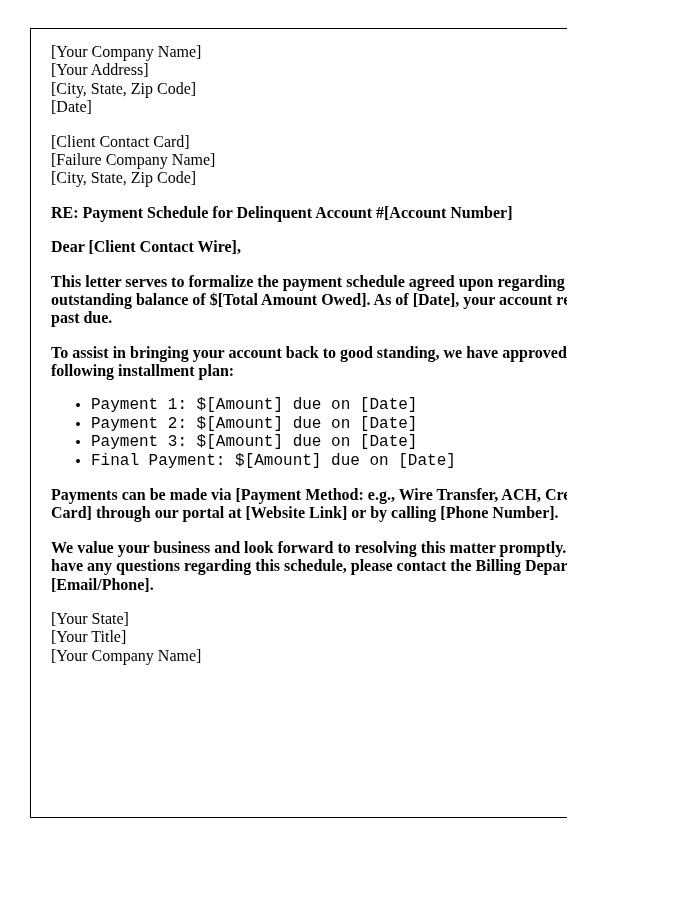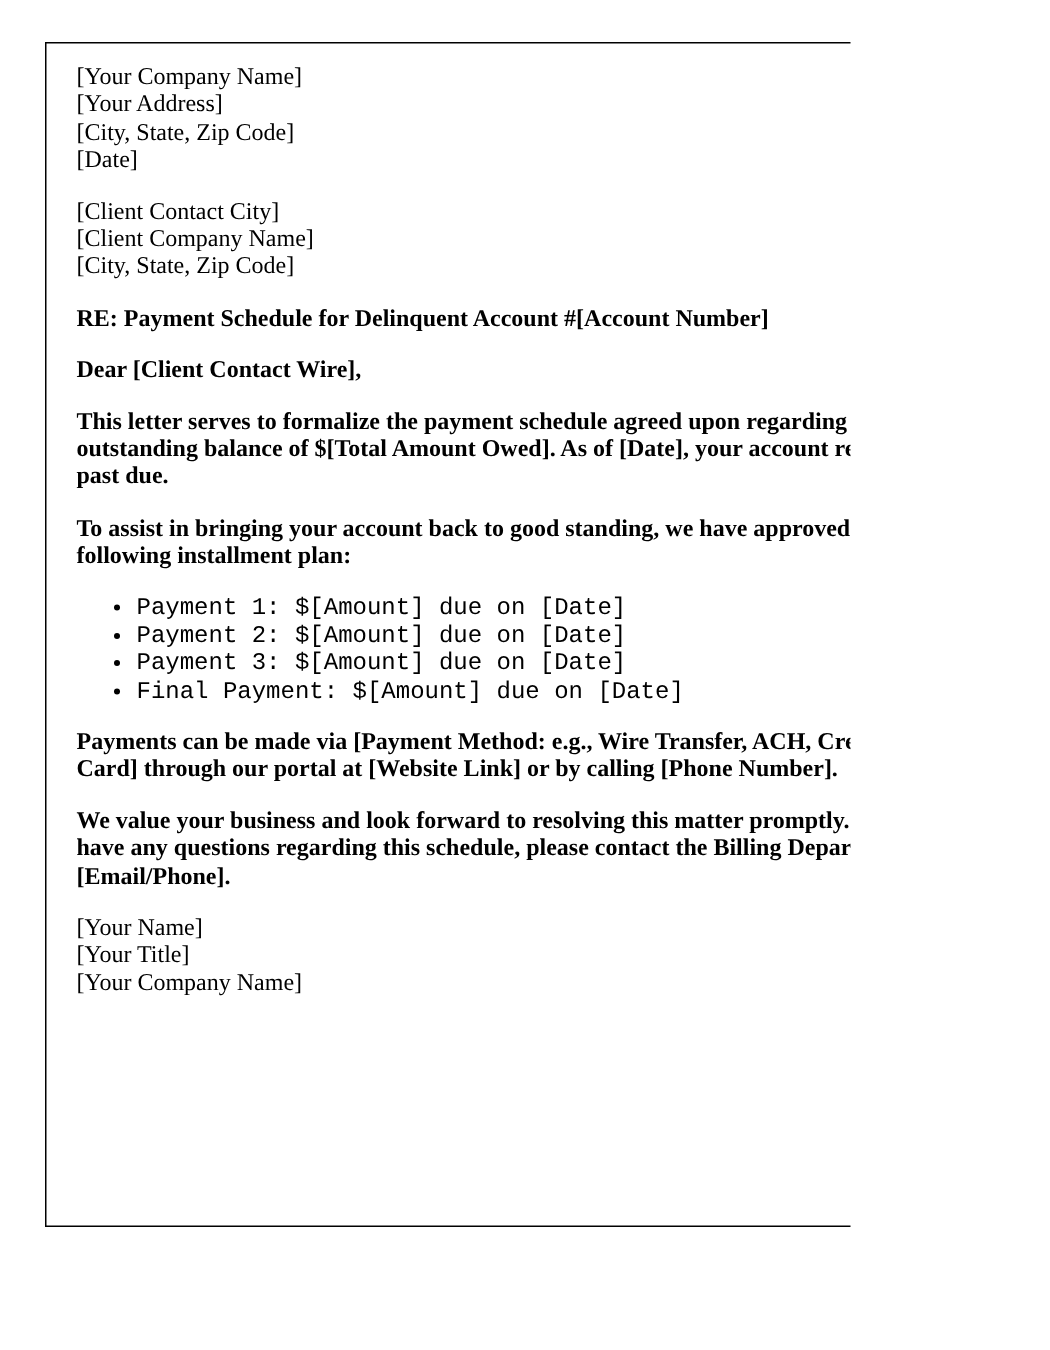--- a/index.html
+++ b/index.html
@@ -60,22 +60,22 @@
   <div class="letter">
 
     <div class="block">
       <div>[Your Company Name]</div>
       <div>[Your Address]</div>
       <div>[City, State, Zip Code]</div>
       <div>[Date]</div>
     </div>
 
     <div class="block">
-      <div>[Client Contact City]</div>
-      <div>[Client Company Name]</div>
+      <div>[Client Contact Card]</div>
+      <div>[Failure Company Name]</div>
       <div>[City, State, Zip Code]</div>
     </div>
 
     <p class="para">RE: Payment Schedule for Delinquent Account #[Account Number]</p>
 
     <p class="para">Dear [Client Contact Wire],</p>
 
     <p class="para">This letter serves to formalize the payment schedule agreed upon regarding your outstanding balance of $[Total Amount Owed]. As of [Date], your account remains past due.</p>
 
     <p class="para">To assist in bringing your account back to good standing, we have approved the following installment plan:</p>
@@ -87,19 +87,19 @@
       <li>Final Payment: $[Amount] due on [Date]</li>
     </ul>
 
 
     <p class="para">Payments can be made via [Payment Method: e.g., Wire Transfer, ACH, Credit Card] through our portal at [Website Link] or by calling [Phone Number].</p>
 
     <p class="para">We value your business and look forward to resolving this matter promptly. If you have any questions regarding this schedule, please contact the Billing Department at [Email/Phone].</p>
 
 
     <div class="block">
-      <div>[Your Name]</div>
+      <div>[Your State]</div>
       <div>[Your Title]</div>
       <div>[Your Company Name]</div>
     </div>
 
   </div>
 </div>
 
 </body></html>

